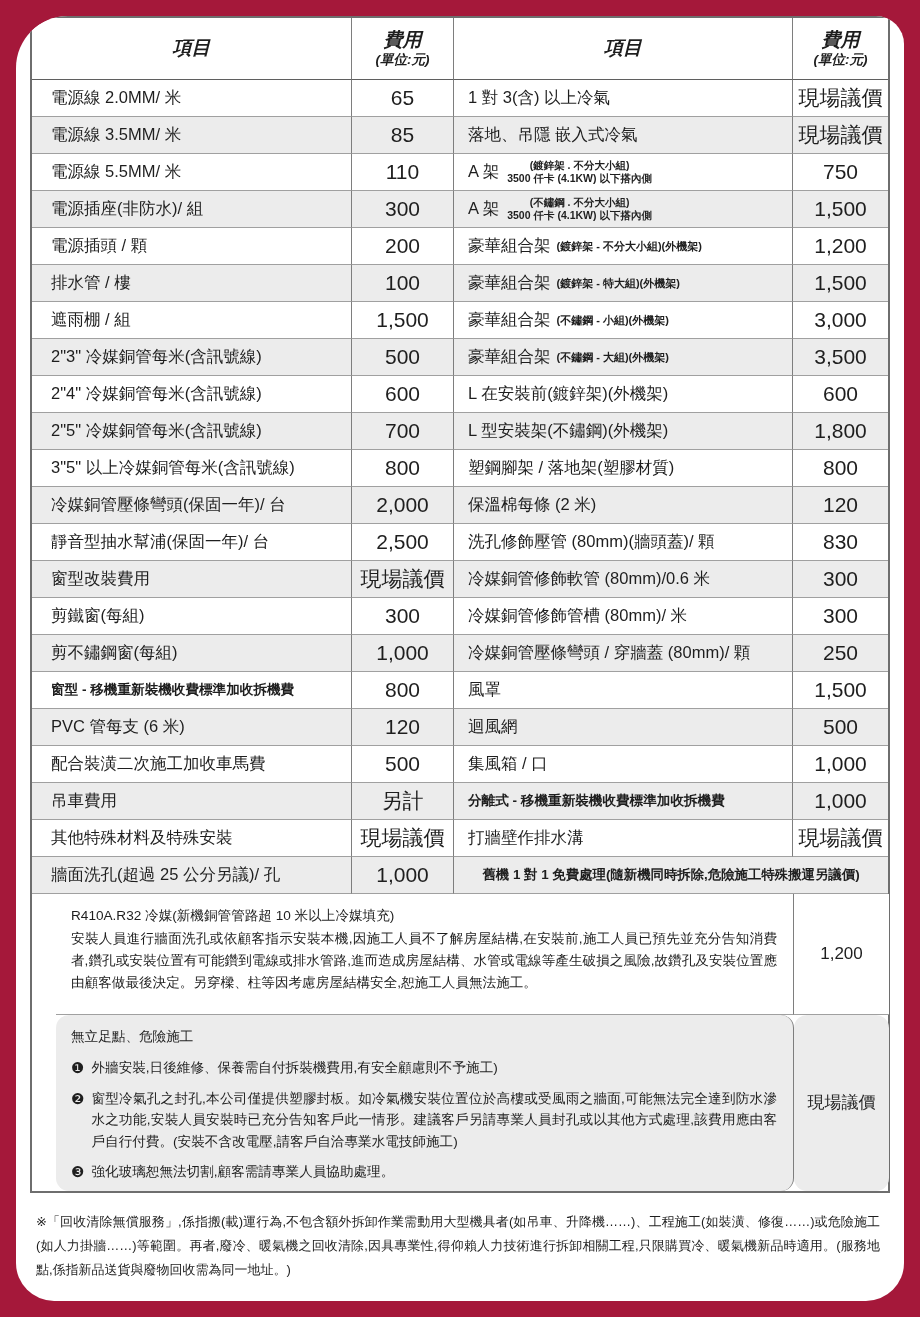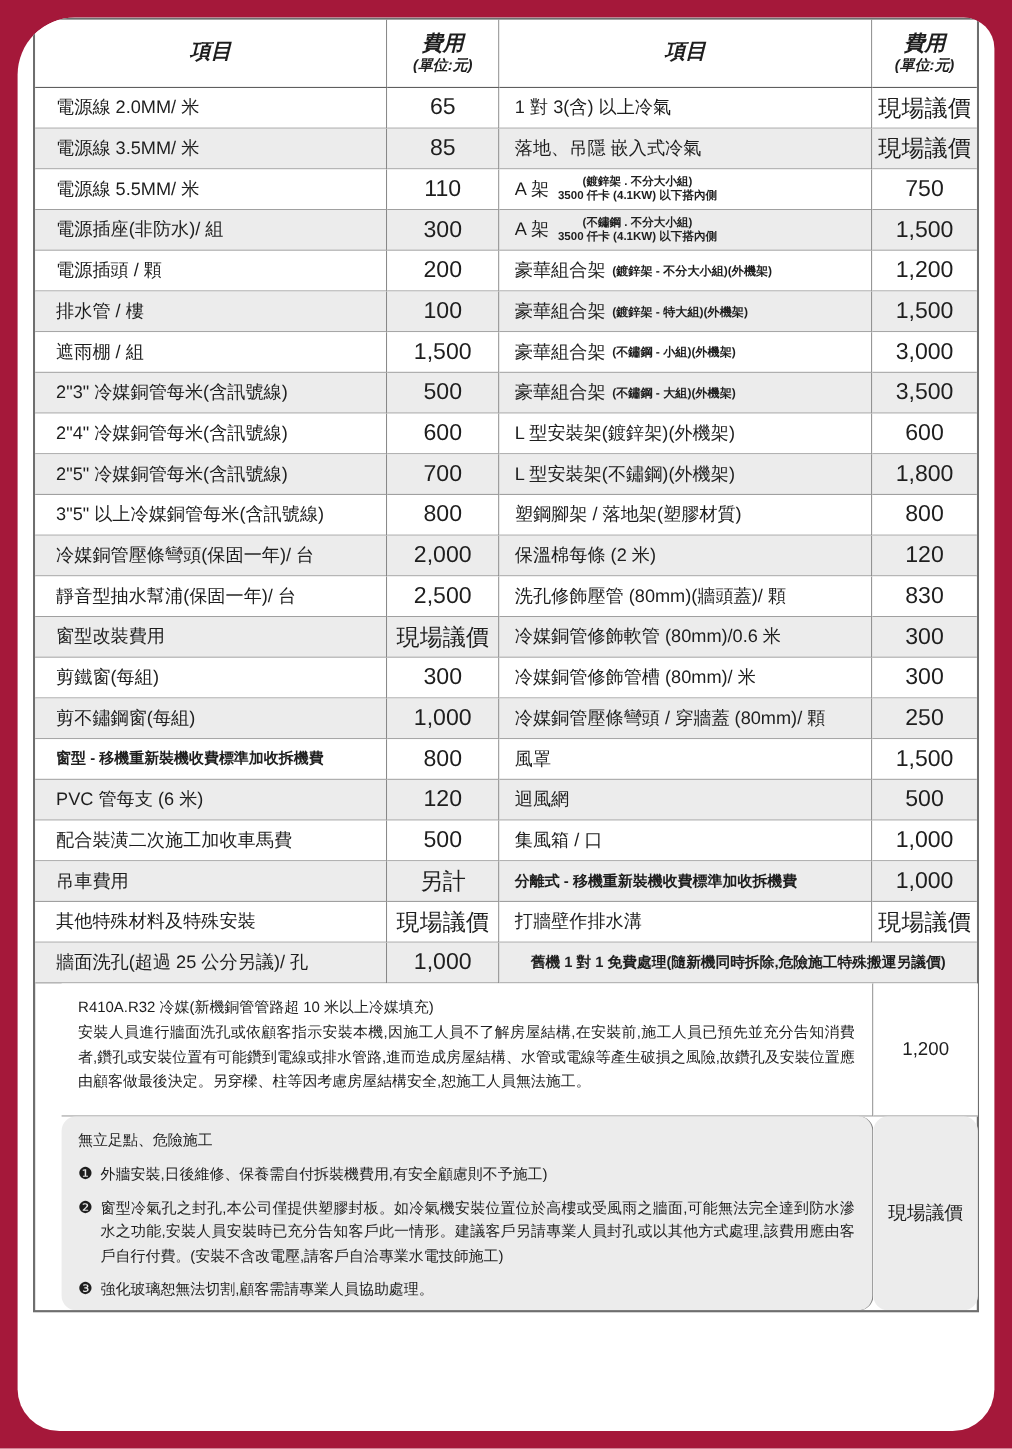--- a/index.html
+++ b/index.html
@@ -179,21 +179,21 @@
           <div class="cell item shade">2"3" 冷媒銅管每米(含訊號線)</div>
           <div class="cell fee shade">500</div>
           <div class="cell item rpad shade">
             <div class="main">豪華組合架</div>
             <div class="sm">(不鏽鋼 - 大組)(外機架)</div>
           </div>
           <div class="cell fee fr shade">3,500</div>
           <div class="cell item">2"4" 冷媒銅管每米(含訊號線)</div>
           <div class="cell fee">600</div>
           <div class="cell item rpad">
-            <div class="main">L 型安裝架(鍍鋅架)(外機架)</div>
+            <div class="main">L 在安裝前(鍍鋅架)(外機架)</div>
           </div>
           <div class="cell fee fr">600</div>
           <div class="cell item shade">2"5" 冷媒銅管每米(含訊號線)</div>
           <div class="cell fee shade">700</div>
           <div class="cell item rpad shade">
             <div class="main">L 型安裝架(不鏽鋼)(外機架)</div>
           </div>
           <div class="cell fee fr shade">1,800</div>
           <div class="cell item">3"5" 以上冷媒銅管每米(含訊號線)</div>
           <div class="cell fee">800</div>
@@ -287,14 +287,15 @@
               <div class="d-item">
                 <div class="d-num">❸</div>
                 <div class="d-text">強化玻璃恕無法切割,顧客需請專業人員協助處理。</div>
               </div>
             </div>
         </div>
         <div class="sec-fee sec2">現場議價</div>
       </div>
 
     </div>
+    <div class="footer">※「回收清除無償服務」,係指搬(載)運行為,不包含額外拆卸作業需動用大型機具者(如吊車、升降機……)、工程施工(如裝潢、修復……)或危險施工(如人力掛牆……)等範圍。再者,廢冷、暖氣機之回收清除,因具專業性,得仰賴人力技術進行拆卸相關工程,只限購買冷、暖氣機新品時適用。(服務地點,係指新品送貨與廢物回收需為同一地址。)</div>
   </div>
 </div>
 
 </body></html>

